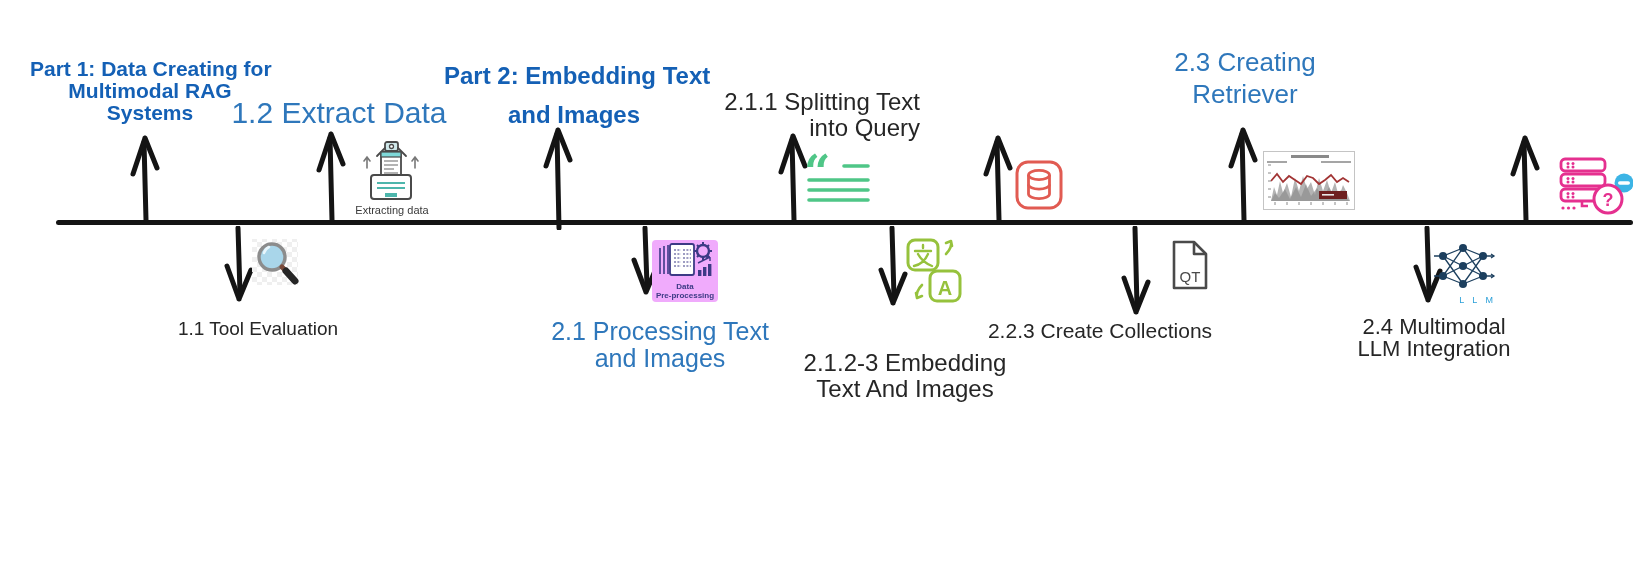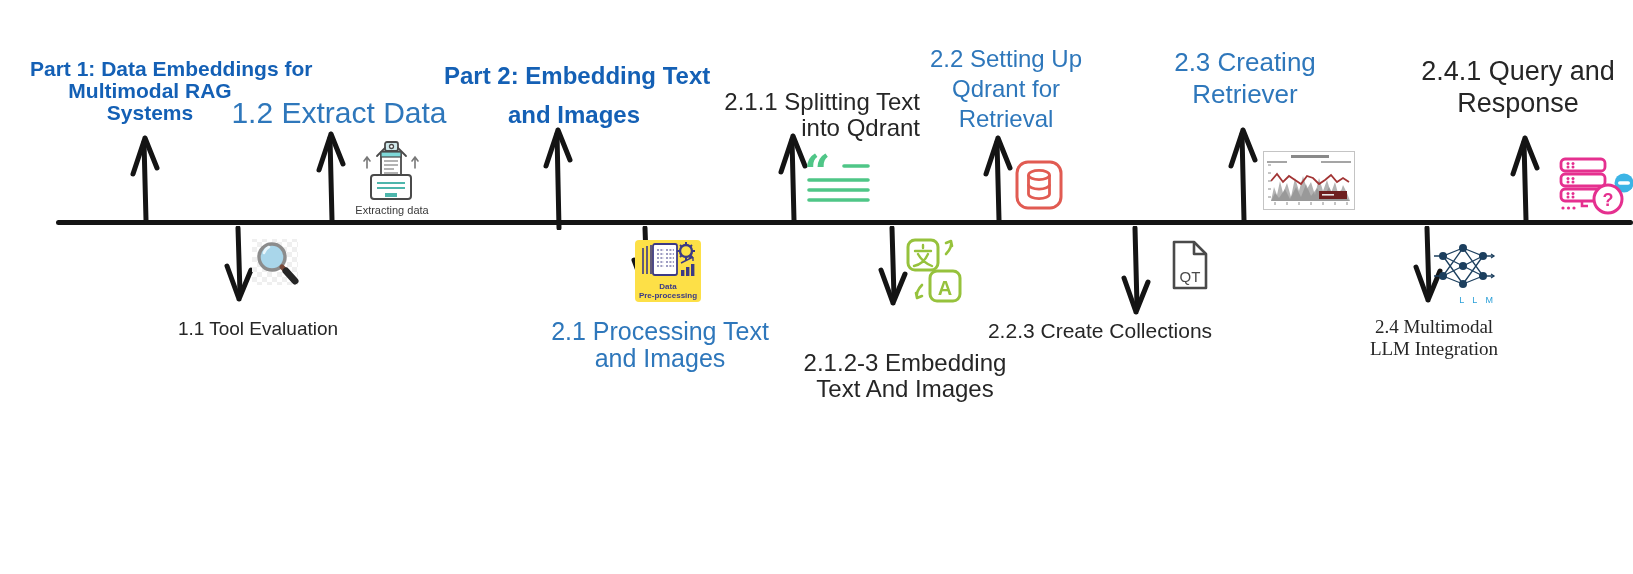--- a/index.html
+++ b/index.html
@@ -21,74 +21,65 @@
   .llmtxt{color:#2a9fd8;font-weight:normal;text-align:right;letter-spacing:3px;}
 </style>
 </head>
 <body>
 
 <div class="canvas">
 
   <div class="baseline"></div>
 
   <div class="label heading" style="left:30px;top:58px;width:240px;font-size:21px;line-height:22px;">
-    <div>Part 1: Data Embeddings for</div>
+    <div>Part 1: Data Creating for</div>
     <div>Multimodal RAG</div>
     <div>Systems</div>
   </div>
 
   <div class="label blue" style="left:229px;top:96px;width:220px;font-size:30px;">
     <div>1.2 Extract Data</div>
   </div>
 
   <div class="label heading" style="left:444px;top:56px;width:260px;font-size:24px;line-height:39px;">
     <div>Part 2: Embedding Text</div>
     <div>and Images</div>
   </div>
 
   <div class="label black" style="left:700px;top:89px;width:220px;font-size:24px;line-height:26px;text-align:right;">
     <div>2.1.1 Splitting Text</div>
-    <div>into Qdrant</div>
-  </div>
-
-  <div class="label blue" style="left:911px;top:44px;width:190px;font-size:24px;line-height:30px;">
-    <div>2.2 Setting Up</div>
-    <div>Qdrant for</div>
-    <div>Retrieval</div>
-  </div>
+    <div>into Query</div>
+  </div>
+
 
   <div class="label blue" style="left:1145px;top:46px;width:200px;font-size:26px;line-height:32px;">
     <div>2.3 Creating</div>
     <div>Retriever</div>
   </div>
 
-  <div class="label black" style="left:1403px;top:55px;width:230px;font-size:27px;line-height:32px;">
-    <div>2.4.1 Query and</div>
-    <div>Response</div>
-  </div>
 
   <div class="label black" style="left:128px;top:318px;width:260px;font-size:19px;">
     <div>1.1 Tool Evaluation</div>
   </div>
 
   <div class="label blue" style="left:545px;top:318px;width:230px;font-size:25px;line-height:27px;">
     <div>2.1 Processing Text</div>
     <div>and Images</div>
   </div>
 
   <div class="label black" style="left:790px;top:302px;width:230px;font-size:24px;line-height:26px;margin-top:48px;">
     <div>2.1.2-3 Embedding</div>
     <div>Text And Images</div>
   </div>
 
   <div class="label black" style="left:945px;top:319px;width:310px;font-size:21px;line-height:24px;">
     <div>2.2.3 Create Collections</div>
   </div>
 
-  <div class="label black" style="left:1354px;top:316px;width:160px;font-size:19px;line-height:22px;font-family:Liberation Serif, serif;">
+  <div class="label black" style="left:1354px;top:316px;width:160px;font-size:22px;line-height:22px;">
     <div>2.4 Multimodal</div>
     <div>LLM Integration</div>
   </div>
 
   <svg class="arrow" style="left:123px;top:130px;" width="44" height="92">
     <path d="M23,90 L21,12" stroke="#141414" stroke-width="5" stroke-linecap="round" fill="none"></path>
     <path d="M22,8 L10,44 M22,8 L34,38" stroke="#141414" stroke-width="5" stroke-linecap="round" fill="none"></path>
   </svg>
   <svg class="arrow" style="left:309px;top:126px;" width="44" height="96">
     <path d="M23,94 L21,12" stroke="#141414" stroke-width="5" stroke-linecap="round" fill="none"></path>
@@ -158,21 +149,21 @@
           <rect x="5" y="5" width="5" height="5" fill="#efefef"></rect>
       </pattern>
     </defs>
     <rect x="0" y="2" width="46" height="46" fill="url(#chk)"></rect>
     <circle cx="20" cy="20" r="13" fill="#a9d6ea" stroke="#8c8c8c" stroke-width="3.4"></circle>
     <path d="M12,16 a9,9 0 0 1 5,-6" stroke="#e8f6fc" stroke-width="2.6" fill="none" stroke-linecap="round"></path>
     <path d="M30,30 L35,35" stroke="#7a4a3a" stroke-width="5" stroke-linecap="round"></path>
     <path d="M34,34 L43,44" stroke="#262626" stroke-width="7" stroke-linecap="round"></path>
   </svg>
 
-  <div class="icon" style="left:635px;top:240px;width:66px;height:62px;background:#fde047;border-radius:4px;">
+  <div class="icon" style="left:652px;top:240px;width:66px;height:62px;background:#f0abfc;border-radius:4px;">
     <svg width="66" height="38">
       <path d="M8,8 v26 M12,6 v28 M16,5 v29" stroke="#3c3a85" stroke-width="1.6" fill="none"></path>
       <rect x="18" y="4" width="24" height="31" rx="2" fill="#fff" stroke="#3c3a85" stroke-width="1.8"></rect>
       <path d="M22,10 h7 M31,10 h8 M22,14 h7 M31,14 h8 M22,18 h7 M31,18 h8 M22,22 h7 M31,22 h8 M22,26 h7 M31,26 h8" stroke="#3c3a85" stroke-width="1.2" stroke-dasharray="2 1.4"></path>
       <circle cx="51" cy="11" r="6" fill="none" stroke="#3c3a85" stroke-width="2.4"></circle>
       <path d="M51,2 v3 M51,17 v3 M42,11 h3 M57,11 h3 M45,5 l2,2 M55,15 l2,2 M57,5 l-2,2 M47,15 l-2,2" stroke="#3c3a85" stroke-width="2"></path>
       <rect x="46" y="30" width="3.4" height="6" fill="#3c3a85"></rect>
       <rect x="51" y="27" width="3.4" height="9" fill="#3c3a85"></rect>
       <rect x="56" y="24" width="3.4" height="12" fill="#3c3a85"></rect>
       <path d="M46,23 l12,-6 M58,17 l-4,0 M58,17 l0,4" stroke="#3c3a85" stroke-width="1.4" fill="none"></path>

